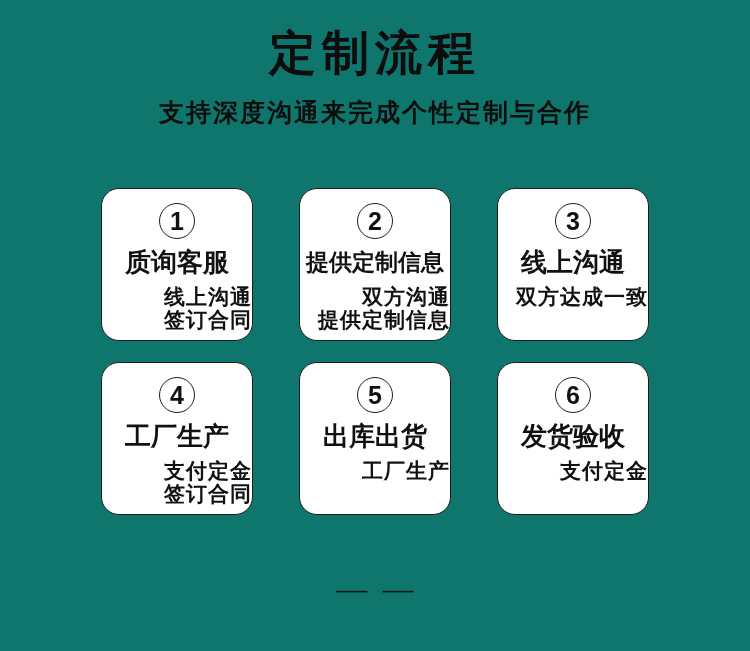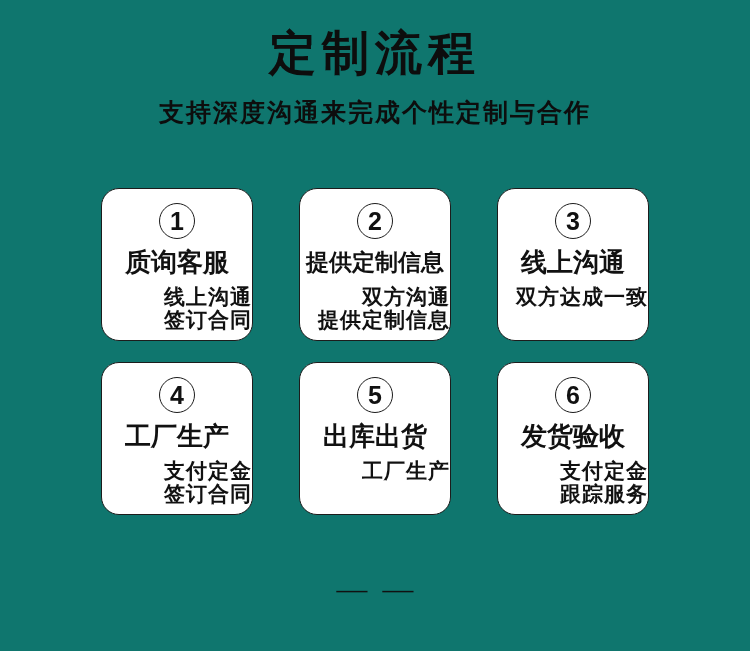--- a/index.html
+++ b/index.html
@@ -181,21 +181,20 @@
       </div>
     </div>
 
     <div class="card">
       <div class="badge">
         <span class="num">6</span>
       </div>
       <div class="card-title">发货验收</div>
       <div class="card-details">
         <div>支付定金</div>
-        <div>跟踪服务</div>
       </div>
     </div>
 
   </div>
 
   <div class="footer">
     <span class="dash">—</span>
     <span class="dash">—</span>
   </div>
 

